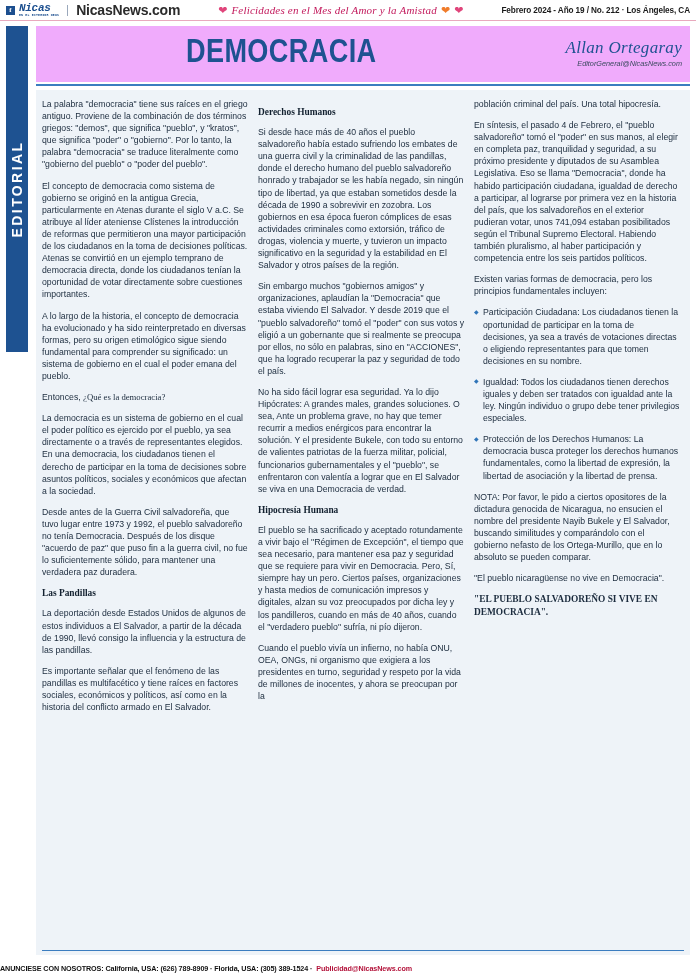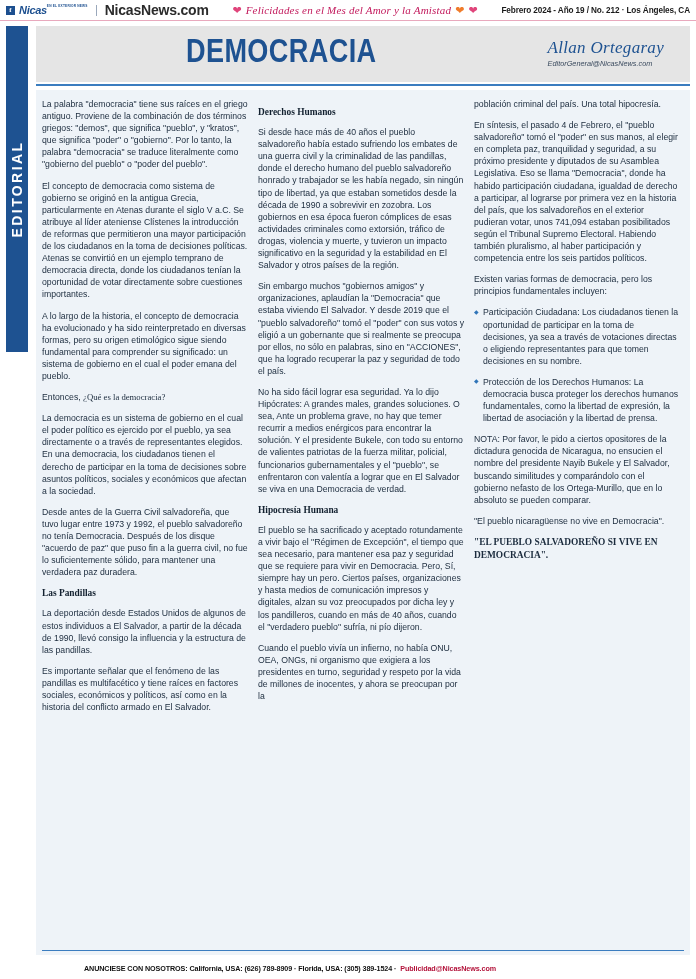--- a/index.html
+++ b/index.html
@@ -34,21 +34,21 @@
     width: 9px; height: 9px;
     background: #1c4f8f;
     color: #fff;
     font-size: 7px;
     font-weight: bold;
     line-height: 9px;
     text-align: center;
     font-family: "Liberation Serif", serif;
   }
   .brand-logo {
-    display: flex; flex-direction: row; line-height: 1;
+    display: flex; flex-direction: column; line-height: 1; font-family: Liberation Mono, monospace;
   }
   .brand-name {
     font-size: 11px;
     font-weight: bold;
     font-style: italic;
     color: #1c4f8f;
     letter-spacing: -0.3px;
   }
   .brand-sub {
     font-size: 3.2px;
@@ -127,40 +127,41 @@
     justify-content: center;
     font-family: "Liberation Sans", sans-serif;
   }
 
   
   .masthead {
     position: absolute;
     left: 36px; top: 26px;
     width: 654px;
     height: 56px;
-    background: #e5e5e5;
+    background: #f0abfc;
     display: flex;
     align-items: center;
   }
   .masthead-title {
     position: absolute;
     left: 150px;
     top: 6px;
     font-size: 33px;
     font-weight: bold;
     color: #1e5291;
     letter-spacing: 0.5px;
     font-family: "Liberation Sans", sans-serif;
     transform: scaleX(0.82);
     transform-origin: left center;
   }
   .byline {
     position: absolute;
-    right: 26px;
+    right: 8px;
     top: 12px;
+    text-align: right;
   }
   .byline-name {
     font-family: "Liberation Serif", serif;
     font-style: italic;
     font-size: 17px;
     color: #1e5291;
     letter-spacing: 0.3px;
   }
   .byline-email {
     font-size: 7.3px;
@@ -235,21 +236,20 @@
     width: 642px; height: 1.5px;
     background: #3b7dbf;
   }
   .footer {
     position: absolute;
     left: 0; bottom: 0;
     width: 580px;
     height: 22px;
     display: flex;
     align-items: center;
-    justify-content: center;
     gap: 4px;
     font-size: 7.2px;
     font-weight: bold;
     color: #111111;
     letter-spacing: -0.1px;
   }
   .footer-mail { color: #b3123a; font-weight: bold; }
 </style>
 </head>
 <body>
@@ -314,20 +314,21 @@
       <p>El pueblo se ha sacrificado y aceptado rotundamente a vivir bajo el "Régimen de Excepción", el tiempo que sea necesario, para mantener esa paz y seguridad que se requiere para vivir en Democracia. Pero, Sí, siempre hay un pero. Ciertos países, organizaciones y hasta medios de comunicación impresos y digitales, alzan su voz preocupados por dicha ley y los pandilleros, cuando en más de 40 años, cuando el "verdadero pueblo" sufría, ni pío dijeron.</p>
       <p>Cuando el pueblo vivía un infierno, no había ONU, OEA, ONGs, ni organismo que exigiera a los presidentes en turno, seguridad y respeto por la vida de millones de inocentes, y ahora se preocupan por la</p>
     </div>
 
     <div class="col">
       <p>población criminal del país. Una total hipocresía.</p>
       <p>En síntesis, el pasado 4 de Febrero, el "pueblo salvadoreño" tomó el "poder" en sus manos, al elegir en completa paz, tranquilidad y seguridad, a su próximo presidente y diputados de su Asamblea Legislativa. Eso se llama "Democracia", donde ha habido participación ciudadana, igualdad de derecho a participar, al lograrse por primera vez en la historia del país, que los salvadoreños en el exterior pudieran votar, unos 741,094 estaban posibilitados según el Tribunal Supremo Electoral. Habiendo también pluralismo, al haber participación y competencia entre los seis partidos políticos.</p>
       <p>Existen varias formas de democracia, pero los principios fundamentales incluyen:</p>
       <ul class="principles">
         <li>Participación Ciudadana: Los ciudadanos tienen la oportunidad de participar en la toma de decisiones, ya sea a través de votaciones directas o eligiendo representantes para que tomen decisiones en su nombre.</li>
+        <li>Igualdad: Todos los ciudadanos tienen derechos iguales y deben ser tratados con igualdad ante la ley. Ningún individuo o grupo debe tener privilegios especiales.</li>
         <li>Protección de los Derechos Humanos: La democracia busca proteger los derechos humanos fundamentales, como la libertad de expresión, la libertad de asociación y la libertad de prensa.</li>
       </ul>
       <p>NOTA: Por favor, le pido a ciertos opositores de la dictadura genocida de Nicaragua, no ensucien el nombre del presidente Nayib Bukele y El Salvador, buscando similitudes y comparándolo con el gobierno nefasto de los Ortega-Murillo, que en lo absoluto se pueden comparar.</p>
       <p>"El pueblo nicaragüense no vive en Democracia".</p>
       <p class="closing-bold">"EL PUEBLO SALVADOREÑO SI VIVE EN DEMOCRACIA".</p>
     </div>
 
   </div>
 
   <div class="footer-rule"></div>

